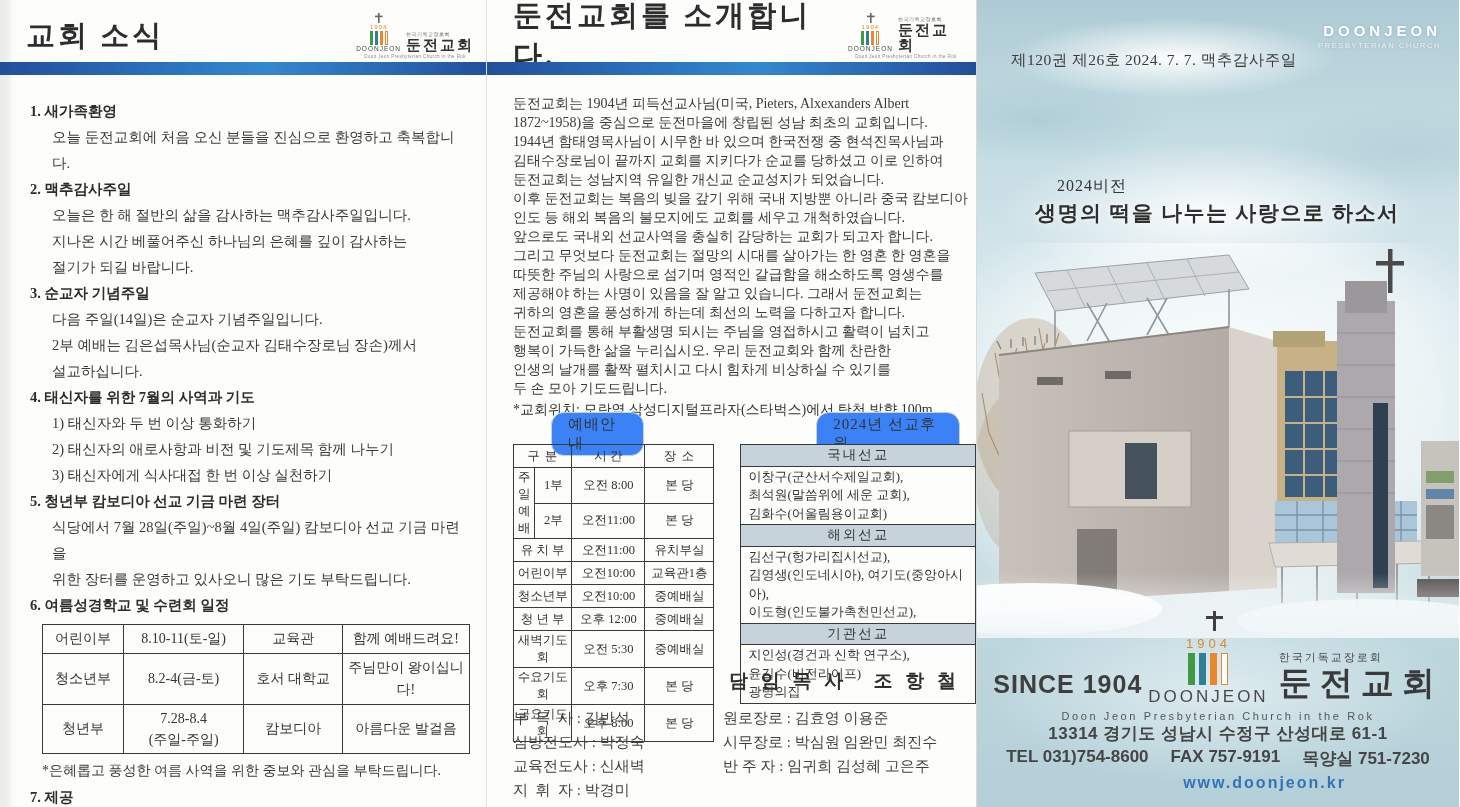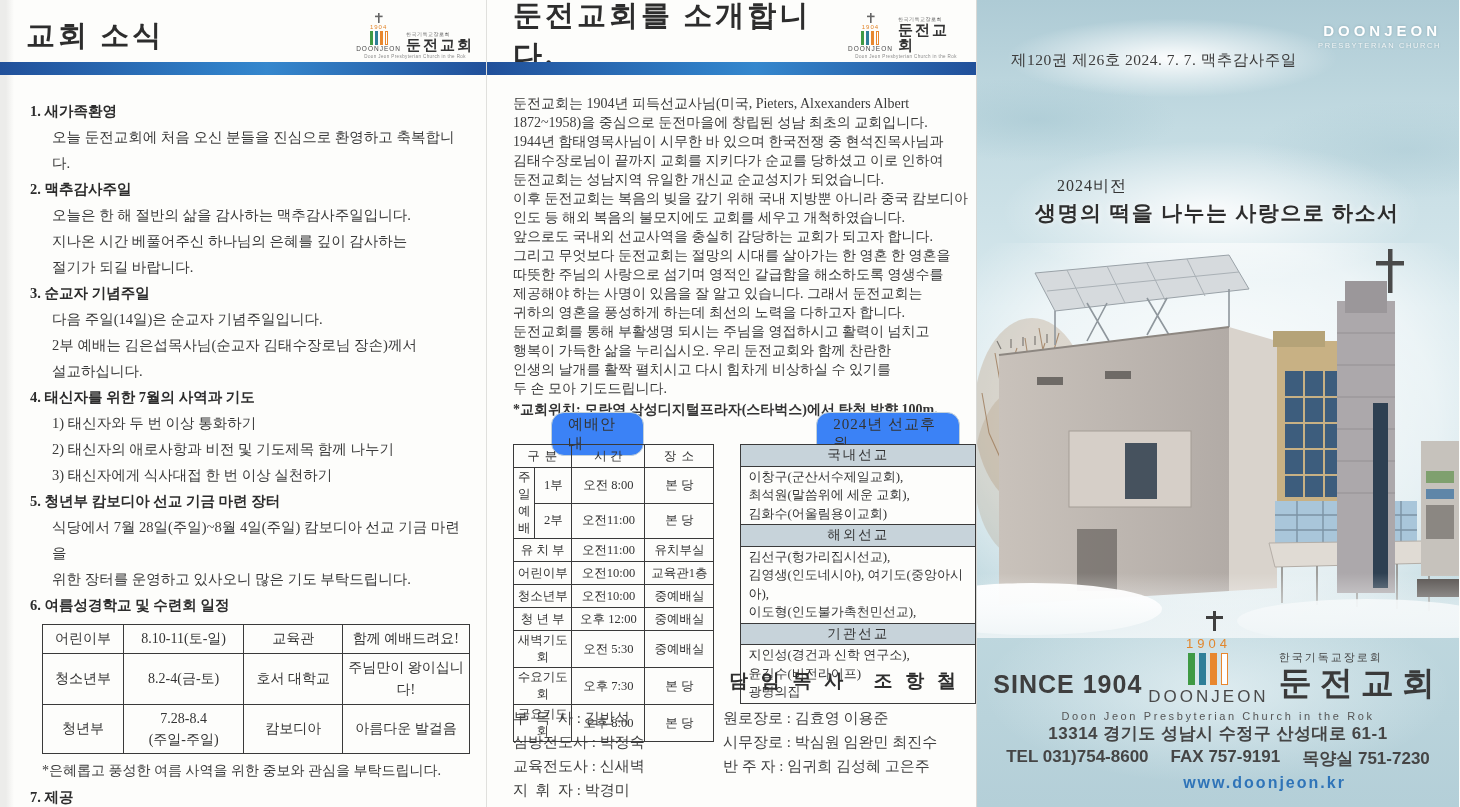--- a/index.html
+++ b/index.html
@@ -47,21 +47,21 @@
   .summer-table td:nth-child(1){width:80px}
   .summer-table td:nth-child(2){width:122px}
   .summer-table td:nth-child(3){width:100px}
   .summer-table td:nth-child(4){width:132px}
   .two-line{line-height:21px}
   .footnote{padding-left:12px;font-size:14px}
 
   
   .intro{position:absolute;top:94px;left:26px;right:16px;font-size:14px;line-height:19px;color:#3a3a3a}
   .intro [data-name="text-line"]{white-space:nowrap}
-  .location-line{margin-top:2px;font-weight:bold;color:#333}
+  .location-line{margin-top:2px;font-weight:normal;color:#333}
   .badge-row{position:absolute;top:412px;left:26px;right:16px;display:flex}
   .badge{display:inline-block;background:#3b82f6;border:1px solid #c2d1da;border-radius:13px;
          padding:2px 16px;font-size:15px;color:#333;letter-spacing:1px}
   .badge1{margin-left:38px}
   .badge2{margin-left:172px}
   .tables-row{position:absolute;top:444px;left:26px;display:flex;gap:26px;align-items:flex-start}
   .wtable{border-collapse:collapse;font-size:12.5px;color:#333;text-align:center}
   .wtable td{border:1.5px solid #3a3a3a;padding:1px 3px;height:20px}
   .wt-name{width:74px;letter-spacing:1px}
   .wt-sub{width:30px}

